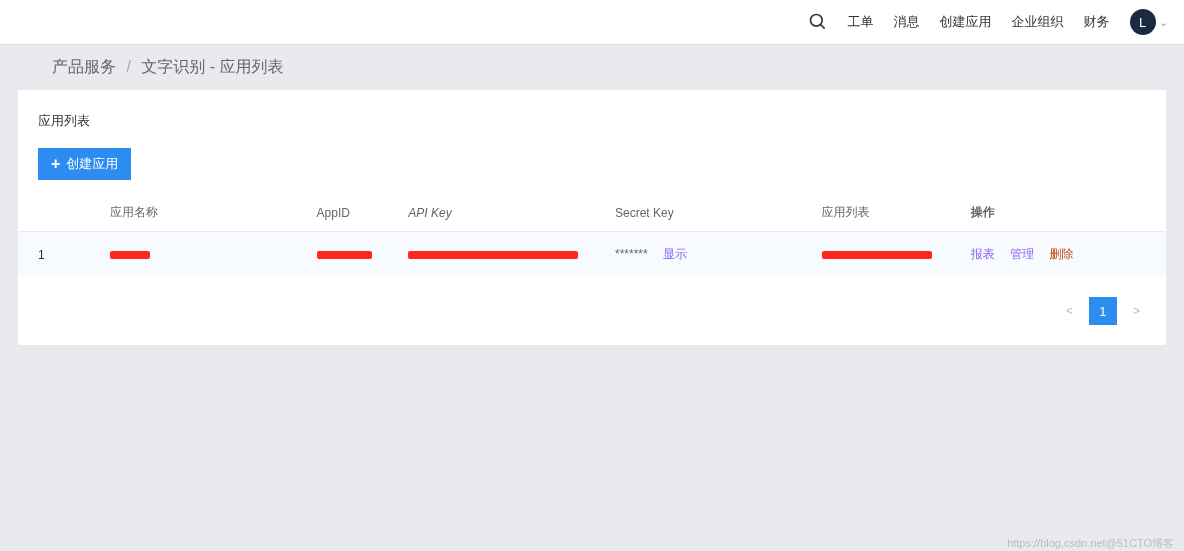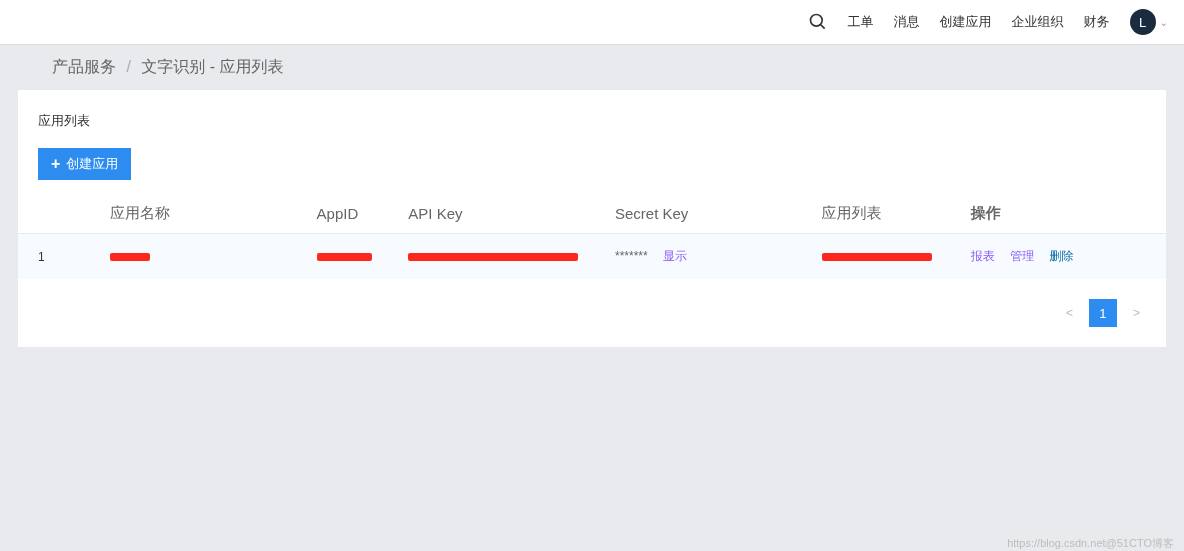--- a/index.html
+++ b/index.html
@@ -91,21 +91,21 @@
     .create-btn .plus { font-size: 16px; font-weight: bold; line-height: 1; }
     
     table {
       width: 100%;
       border-collapse: collapse;
     }
     thead th {
       text-align: left;
       font-weight: normal;
       color: #666;
-      font-size: 15px;
+      font-size: 12px;
       padding: 10px 0;
       border-bottom: 1px solid #e8eaed;
     }
     thead th:first-child { padding-left: 20px; width: 60px; }
     tbody td {
       padding: 14px 0;
       font-size: 12px;
       background: #f7fbff;
       vertical-align: middle;
     }
@@ -115,21 +115,21 @@
       background: #ff261b;
       height: 8px;
       border-radius: 2px;
     }
     .redact.w40 { width: 40px; }
     .redact.w55 { width: 55px; }
     .redact.w170 { width: 170px; }
     .redact.w110 { width: 110px; }
     .secret-mask { color: #666; margin-right: 12px; }
     .link-blue { color: #8b5cf6; cursor: pointer; margin-right: 12px; }
-    .link-red { color: #0369a1; cursor: pointer; }
+    .link-red { color: #c2410c; cursor: pointer; }
     
     .pagination {
       display: flex;
       justify-content: flex-end;
       align-items: center;
       gap: 10px;
       padding: 20px;
     }
     .page-arrow {
       color: #bbb;
@@ -153,21 +153,21 @@
       position: absolute;
       bottom: 0;
       right: 10px;
       color: #bdbdbd;
       font-size: 11px;
     }
     
     .col-idx   { width: 5%; }
     .col-name  { width: 18%; }
     .col-appid { width: 8%; }
-    .col-apikey{ width: 18%; }
+    .col-apikey{ width: 18%; font-style: italic; }
     .col-secret{ width: 18%; }
     .col-time  { width: 13%; }
     .col-ops   { width: 17%; font-weight: bold; }
   </style>
 </head>
 <body>
 
 <div class="topbar">
   <span class="search-icon-wrap">
     <svg viewBox="0 0 24 24" fill="none" stroke="#333" stroke-width="2">

